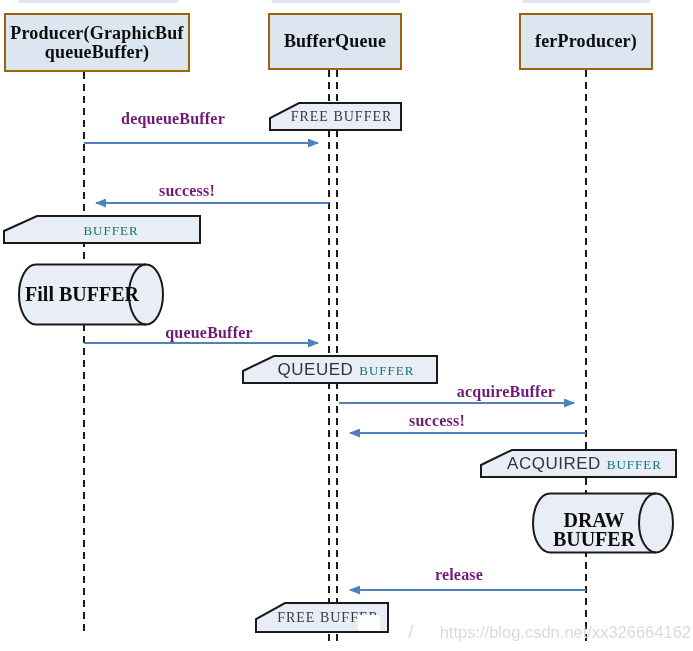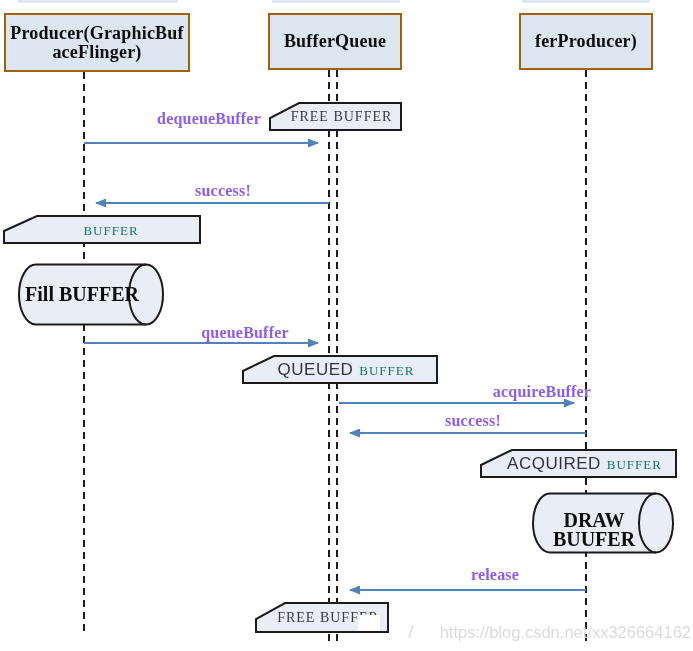--- a/index.html
+++ b/index.html
@@ -28,21 +28,21 @@
   .cylinder{position:absolute;z-index:2;}
   .cylinder svg{position:absolute;left:0;top:0;}
   .cylinder .txt{
     position:absolute;left:0;top:0;width:100%;height:100%;
     display:flex;flex-direction:column;align-items:center;justify-content:center;
     padding-right:18px;box-sizing:border-box;
     font-weight:bold;font-size:20px;line-height:19px;color:#0d0d0d;text-align:center;
   }
   .msg-label{
     position:absolute;transform:translateX(-50%);z-index:2;
-    font-weight:bold;font-size:16px;color:#8b5cf6;white-space:nowrap;letter-spacing:0.2px;margin-left:36px;
+    font-weight:bold;font-size:16px;color:#701a75;white-space:nowrap;letter-spacing:0.2px;
   }
   .watermark{
     position:absolute;right:2px;top:621px;z-index:3;
     font-family:"Liberation Sans", sans-serif;font-size:16.5px;color:#d9dbe0;white-space:nowrap;
   }
   .watermark .slash{color:#dcdee2;margin-right:26px;font-size:19px;}
   .artifact{position:absolute;background:#ffffff;z-index:3;}
 </style>
 </head>
 <body>
@@ -68,21 +68,21 @@
     <line x1="84" y1="143" x2="318" y2="143" stroke="#4f81bd" stroke-width="1.8" marker-end="url(#arr)"></line>
     <line x1="329" y1="203" x2="96" y2="203" stroke="#4f81bd" stroke-width="1.8" marker-end="url(#arr)"></line>
     <line x1="84" y1="343" x2="318" y2="343" stroke="#4f81bd" stroke-width="1.8" marker-end="url(#arr)"></line>
     <line x1="339" y1="403" x2="574" y2="403" stroke="#4f81bd" stroke-width="1.8" marker-end="url(#arr)"></line>
     <line x1="586" y1="433" x2="350" y2="433" stroke="#4f81bd" stroke-width="1.8" marker-end="url(#arr)"></line>
     <line x1="586" y1="590" x2="350" y2="590" stroke="#4f81bd" stroke-width="1.8" marker-end="url(#arr)"></line>
   </svg>
 
   <div class="participant" style="left:4px;top:13px;width:186px;height:59px;">
     <div>Producer(GraphicBuf</div>
-    <div>aceFlinger)</div>
+    <div>queueBuffer)</div>
   </div>
   <div class="participant" style="left:268px;top:13px;width:134px;height:57px;">
     <div>BufferQueue</div>
     <div></div>
   </div>
   <div class="participant" style="left:519px;top:13px;width:134px;height:57px;">
     <div>ferProducer)</div>
   </div>
 
   <div class="note" style="left:269px;top:102px;width:133px;height:29px;">

